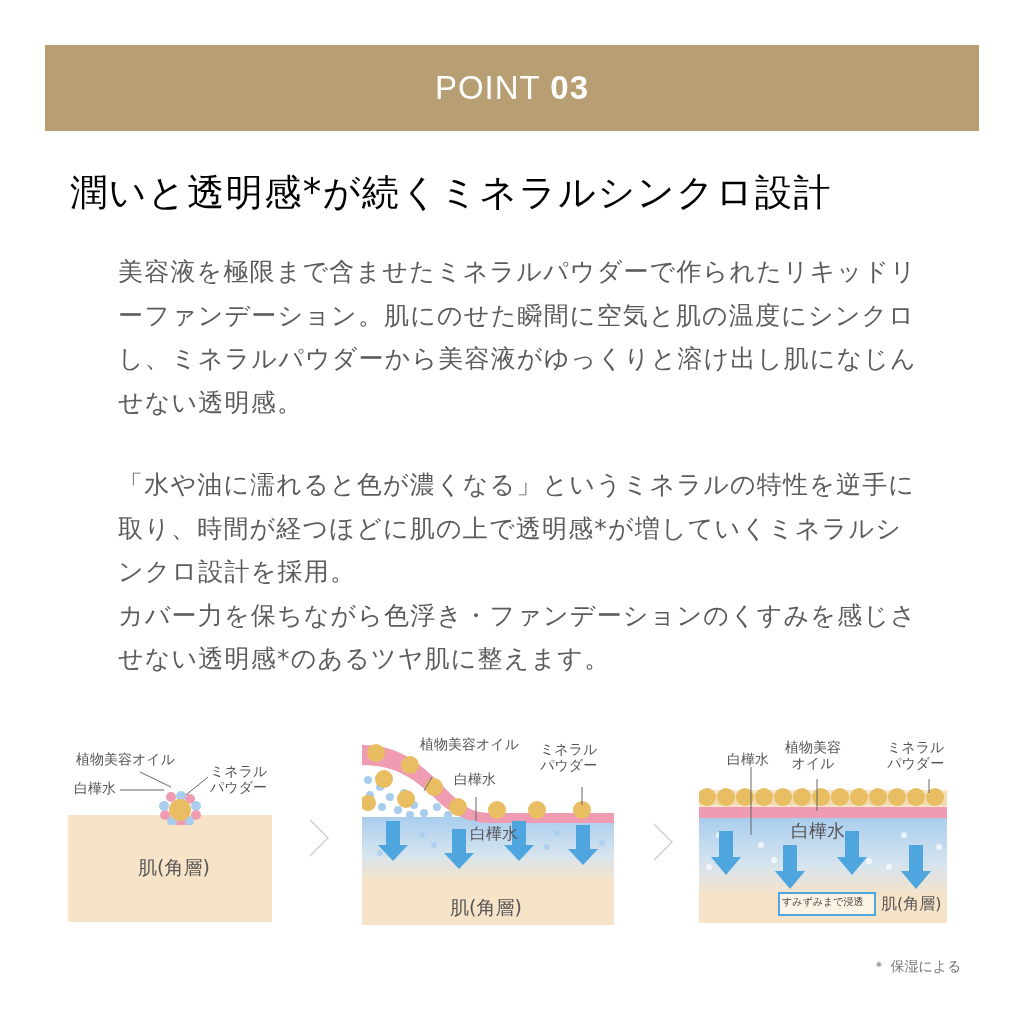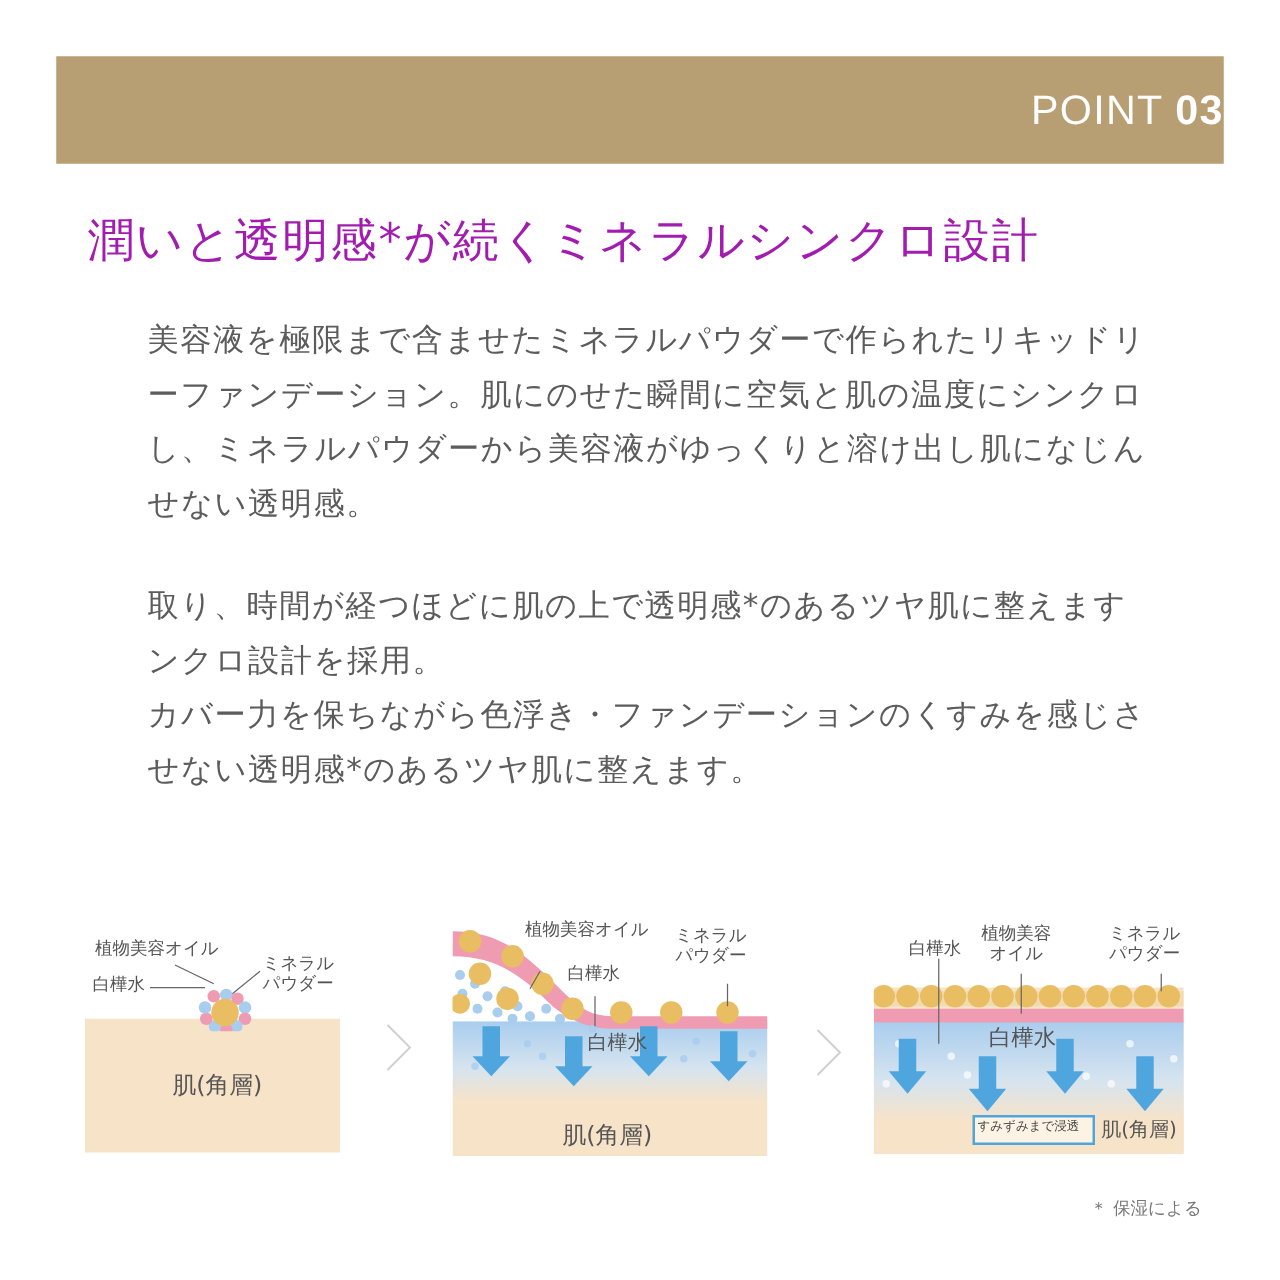--- a/index.html
+++ b/index.html
@@ -2,30 +2,30 @@
 <html><head>
 <meta charset="utf-8">
 <style>
   * { box-sizing: border-box; margin: 0; padding: 0; }
   html, body { width: 1024px; height: 1024px; background: #ffffff; overflow: hidden; }
   body { font-family: "DejaVu Sans", "Liberation Sans", sans-serif; color: #5a5a5a; position: relative; }
 
   .banner {
     position: absolute; left: 45px; top: 45px; width: 934px; height: 86px;
     background: #b89e73;
-    display: flex; align-items: center; justify-content: flex-end;
+    display: flex; align-items: center; justify-content: center;
   }
   .banner-text {
     color: #ffffff; font-family: "Liberation Sans", sans-serif; font-size: 33px;
     letter-spacing: 1px; font-weight: 400;
   }
   .banner-text .num { font-weight: 700; }
 
   .headline {
-    position: absolute; left: 70px; top: 168px; font-size: 37px; color: #a21caf;
+    position: absolute; left: 70px; top: 168px; font-size: 37px; color: #000000;
     letter-spacing: 1.5px; white-space: nowrap;
   }
 
   .body-text {
     position: absolute; left: 70px; width: 880px; font-size: 25px; line-height: 43.5px;
     color: #5c5c5c; letter-spacing: 1.2px; margin-left: 48px;
   }
   .body-text .line { white-space: nowrap; display: block; }
   .p1 { top: 250px; }
   .p2 { top: 463px; }
@@ -53,21 +53,22 @@
 <div class="headline">潤いと透明感*が続くミネラルシンクロ設計</div>
 
 <div class="body-text p1">
   <span class="line">美容液を極限まで含ませたミネラルパウダーで作られたリキッドリ</span>
   <span class="line">ーファンデーション。肌にのせた瞬間に空気と肌の温度にシンクロ</span>
   <span class="line">し、ミネラルパウダーから美容液がゆっくりと溶け出し肌になじん</span>
   <span class="line">せない透明感。</span>
 </div>
 
 <div class="body-text p2">
-  <span class="line">取り、時間が経つほどに肌の上で透明感*のあるツヤ肌に整えます</span>
+  <span class="line">「水や油に濡れると色が濃くなる」というミネラルの特性を逆手に</span>
+  <span class="line">取り、時間が経つほどに肌の上で透明感*が増していくミネラルシ</span>
   <span class="line">ンクロ設計を採用。</span>
   <span class="line">カバー力を保ちながら色浮き・ファンデーションのくすみを感じさ</span>
   <span class="line">せない透明感*のあるツヤ肌に整えます。</span>
 </div>
 
 <div class="diagram" style="left:68px; top:735px; width:230px; height:190px;">
   <div class="skin" style="position:absolute; left:0; top:80px; width:204px; height:107px;"></div>
   <div class="skin-label" style="left:70px; top:120px;">肌(角層)</div>
   <div class="label" style="left:8px; top:16px;">植物美容オイル</div>
   <div class="label" style="left:6px; top:45px;">白樺水</div>

